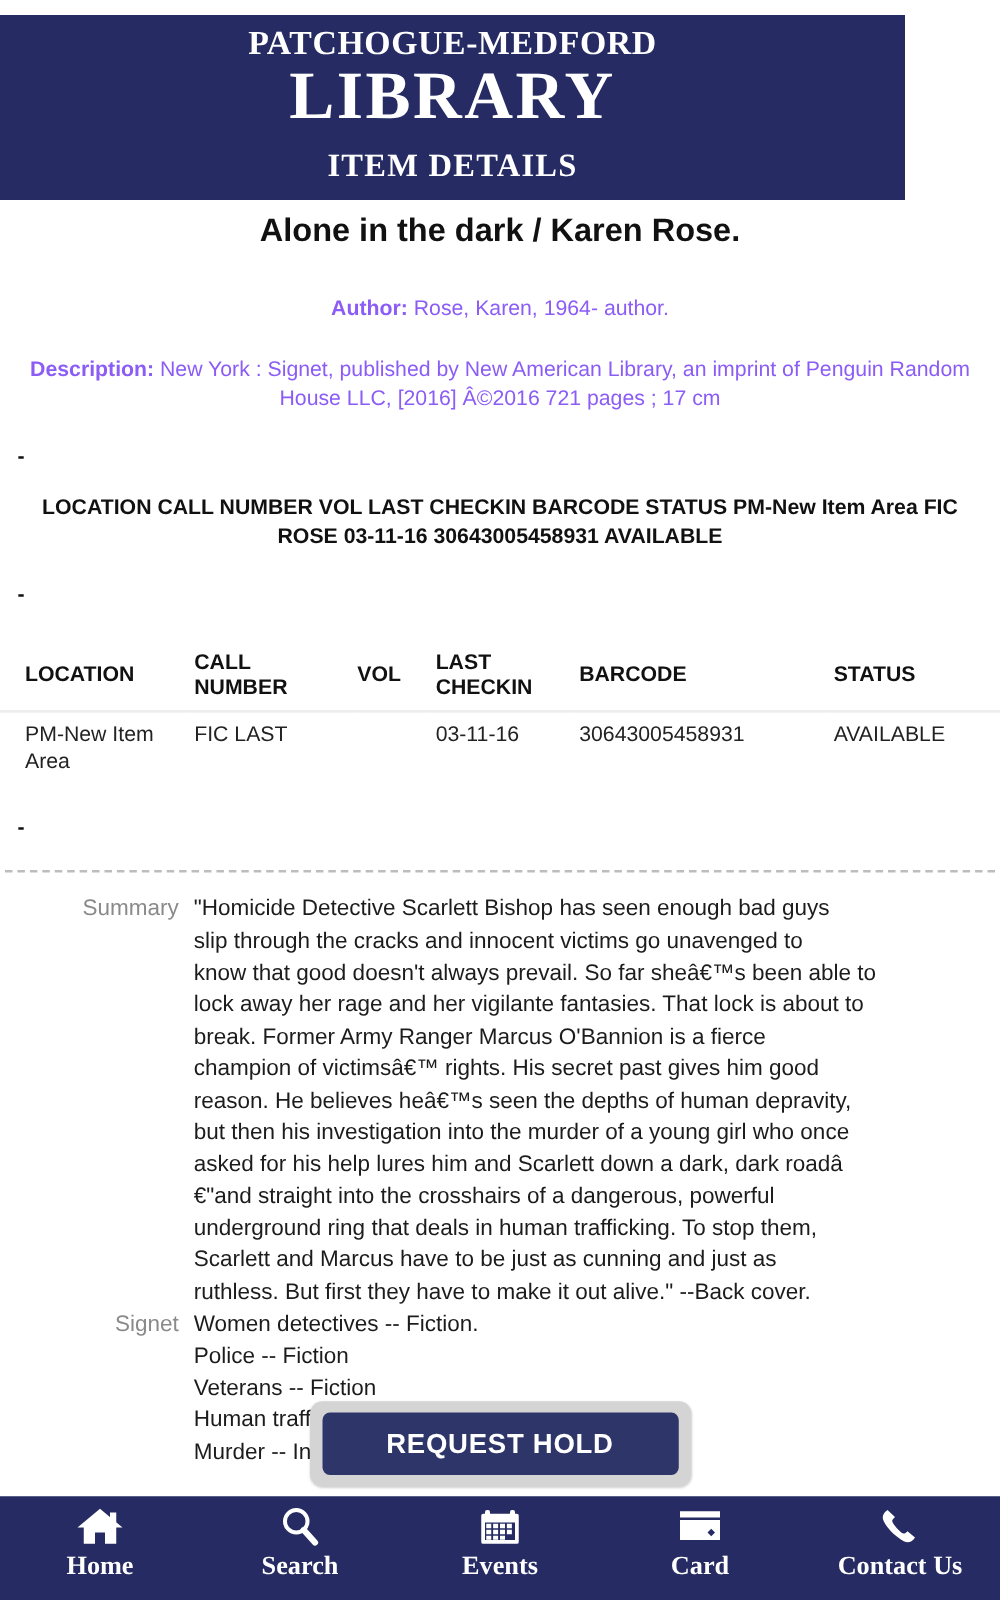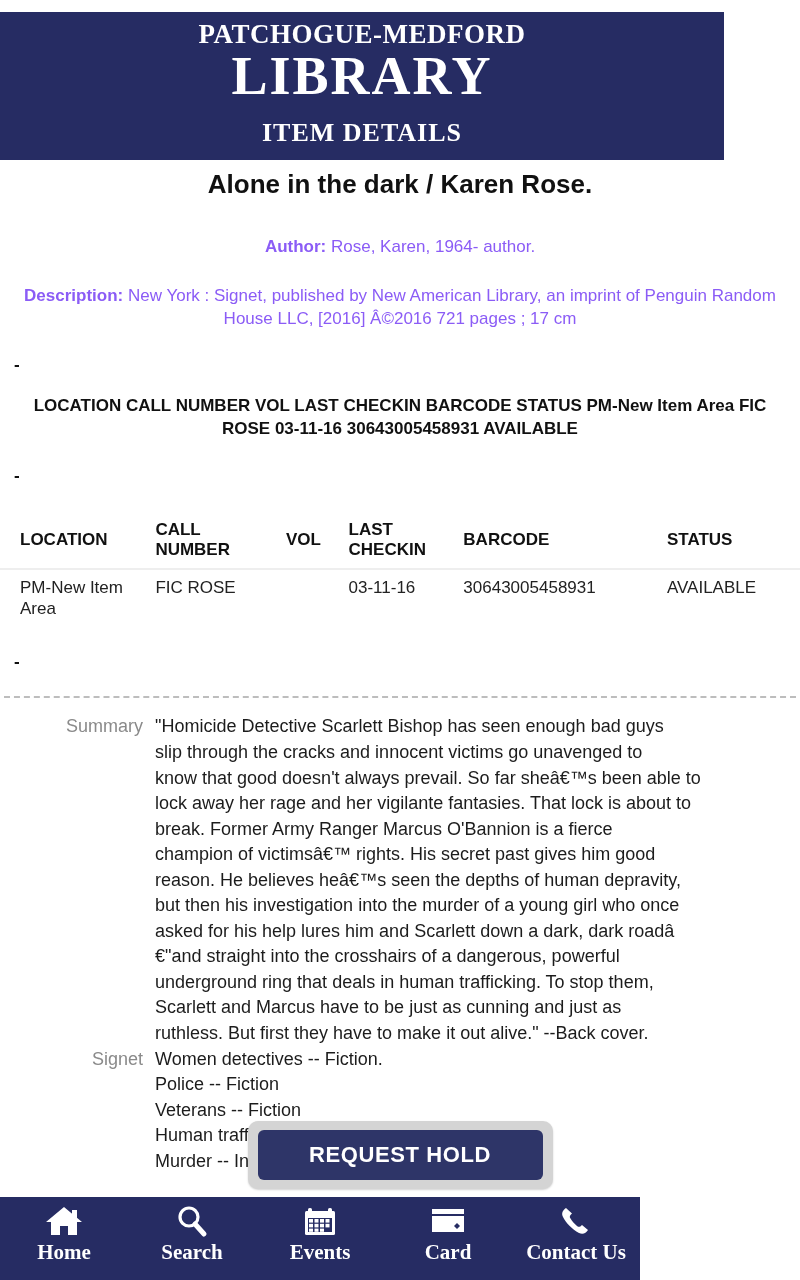--- a/index.html
+++ b/index.html
@@ -193,21 +193,21 @@
     font-weight: bold;
     letter-spacing: 0.6px;
     padding: 12px 0;
     cursor: pointer;
   }
 
   
   .footer {
     position: absolute;
     left: 0; top: 1197px;
-    width: 640px; height: 83px;
+    width: 800px; height: 83px;
     background: #262c63;
     display: flex;
     align-items: flex-start;
   }
   .navitem {
     flex: 1 1 0;
     display: flex;
     flex-direction: column;
     align-items: center;
     justify-content: flex-start;
@@ -270,21 +270,21 @@
             <th class="col-call">CALL NUMBER</th>
             <th class="col-vol">VOL</th>
             <th class="col-chk">LAST CHECKIN</th>
             <th class="col-bar">BARCODE</th>
             <th class="col-stat">STATUS</th>
           </tr>
         </thead>
         <tbody>
           <tr>
             <td class="col-loc">PM-New Item Area</td>
-            <td class="col-call">FIC ROSE</td>
+            <td class="col-call">FIC LAST</td>
             <td class="col-vol"></td>
             <td class="col-chk">03-11-16</td>
             <td class="col-bar">30643005458931</td>
             <td class="col-stat">AVAILABLE</td>
           </tr>
         </tbody>
       </table>
     </div>
 
     <div class="dashmark m3">-</div>

